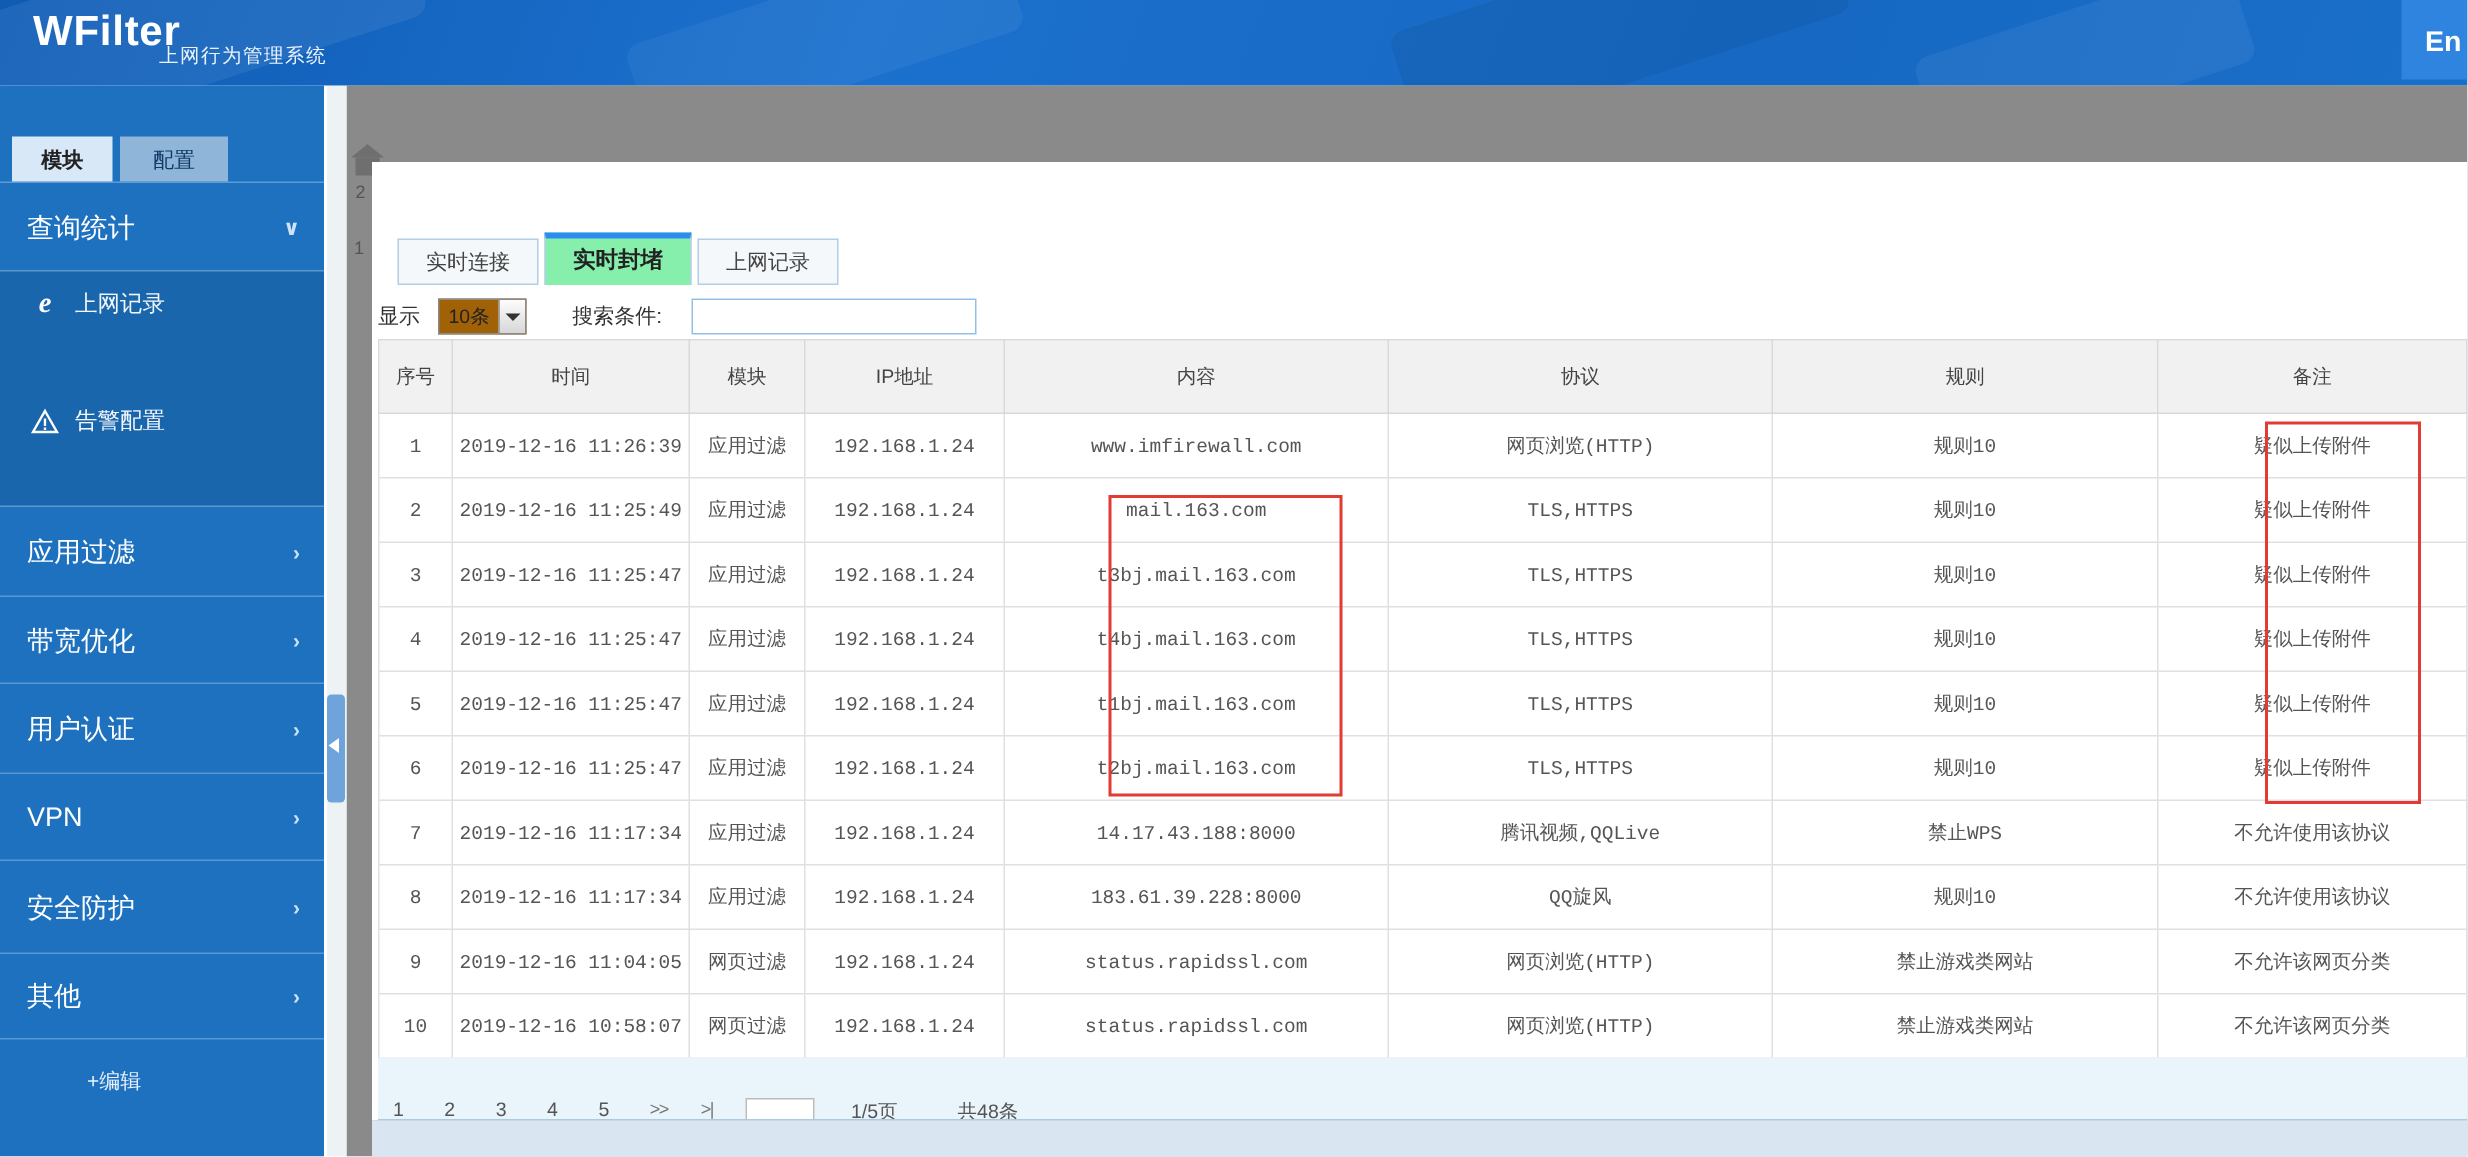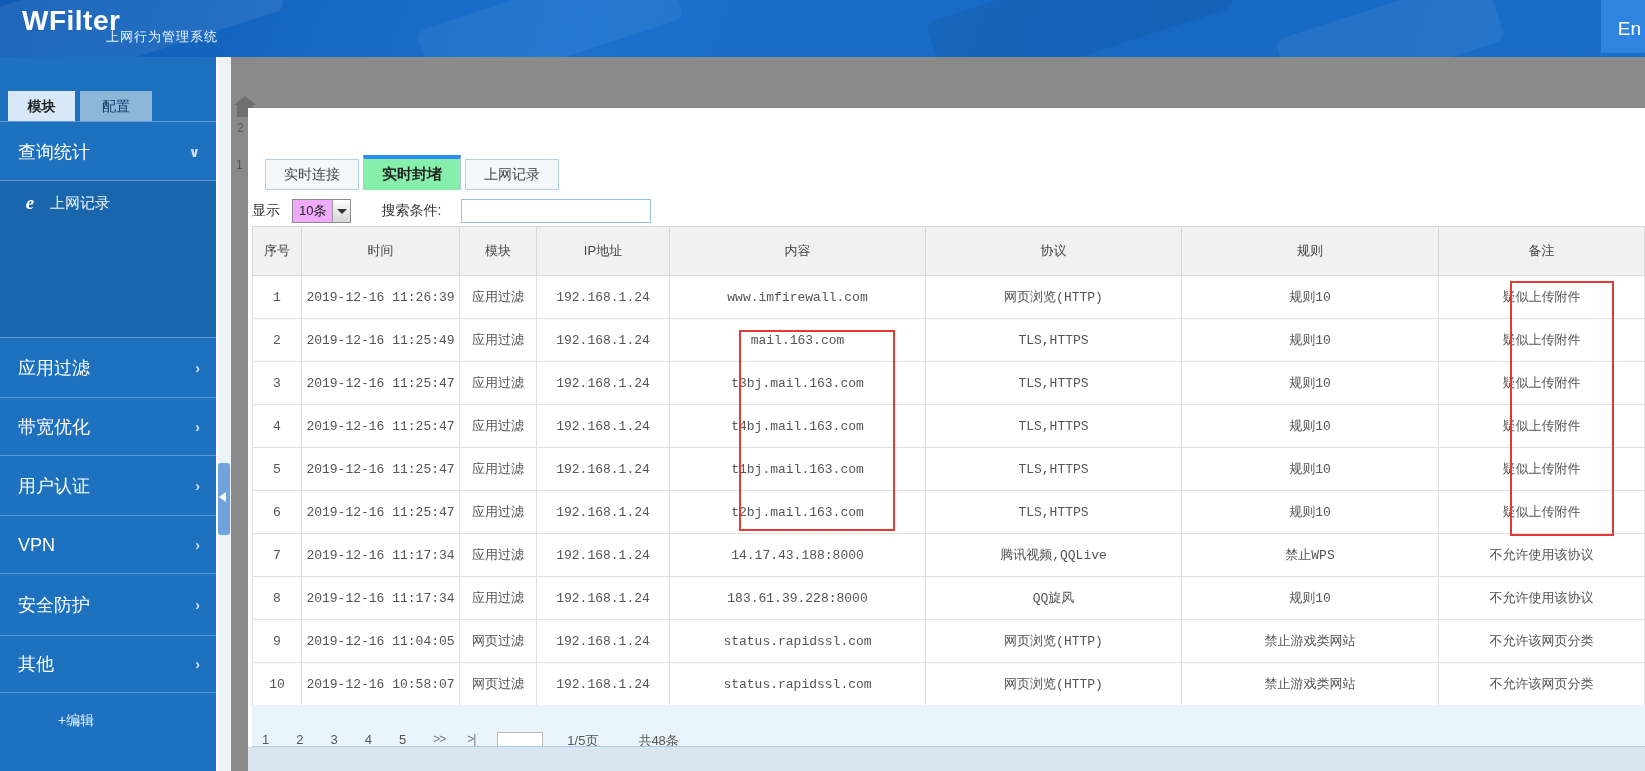--- a/index.html
+++ b/index.html
@@ -10,21 +10,21 @@
   .app-header { position:absolute; left:0; top:0; width:1645px; height:57px;
     background:linear-gradient(110deg,#0f5cb5 0%,#1c71ce 35%,#1668c2 70%,#1a6fc9 100%); overflow:hidden; z-index:5; }
   .kb-shape { position:absolute; background:rgba(255,255,255,0.07); border-radius:10px; transform:rotate(-18deg); }
   .kb1 { left:-40px; top:-30px; width:320px; height:90px; }
   .kb2 { left:420px; top:-10px; width:260px; height:70px; background:rgba(255,255,255,0.05); }
   .kb3 { left:930px; top:-25px; width:300px; height:80px; background:rgba(0,0,0,0.05); }
   .kb4 { left:1280px; top:5px; width:220px; height:70px; background:rgba(255,255,255,0.06); }
   .kb-bright { position:absolute; left:1601px; top:0; width:44px; height:53px; background:#2e84de; }
   .brand { position:absolute; left:22px; top:5px; color:#fff; font-size:28px; font-weight:bold; letter-spacing:0.5px; }
   .brand-sub { position:absolute; left:106px; top:28px; color:#eaf3fc; font-size:13px; letter-spacing:1px; }
-  .lang { position:absolute; right:4px; top:18px; color:#fff; font-size:19px; font-weight:normal; cursor:pointer; }
+  .lang { position:absolute; right:4px; top:18px; color:#fff; font-size:19px; font-weight:bold; cursor:pointer; }
 
   
   .sidebar { position:absolute; left:0; top:57px; width:216px; height:714px; background:#1d71bf; z-index:4; }
   .side-tabs { position:absolute; left:0; top:34px; width:216px; height:31px; border-bottom:1px solid #5d9bd8; }
   .side-tab { position:absolute; top:0; height:30px; text-align:center; line-height:30px; font-size:14px; cursor:pointer; }
   .side-tab.active { left:8px; width:67px; background:#d9e8f7; color:#222; font-weight:bold; }
   .side-tab.inactive { left:80px; width:72px; background:#8fb5d9; color:#103a66; }
   .menu-group { position:absolute; left:0; width:216px; color:#fff; font-size:18px; cursor:pointer; }
   .menu-group .glabel { position:absolute; left:18px; top:50%; transform:translateY(-50%); }
   .menu-group .chev { position:absolute; right:16px; top:50%; transform:translateY(-50%); font-size:14px; font-weight:bold; color:#cfe3f6; }
@@ -54,21 +54,21 @@
     font-size:15px; font-weight:bold; line-height:32px; padding-left:12px; letter-spacing:1px; }
 
   .dlg-tabs { position:absolute; left:17px; top:47px; height:35px; display:flex; align-items:flex-end; }
   .dlg-tab { height:31px; padding:0 18px; line-height:29px; font-size:14px; color:#444; background:#f4f8fb;
     border:1px solid #b3cfe6; margin-right:4px; cursor:pointer; }
   .dlg-tab.active { height:35px; line-height:30px; background:#86efac; border-top:4px solid #2d8cf0; border-bottom:none;
     font-weight:bold; font-size:15px; color:#222; }
 
   .toolbar { position:absolute; left:4px; top:90px; height:26px; display:flex; align-items:center; font-size:14px; color:#333; }
   .toolbar .lbl { margin-right:12px; }
-  .combo { display:flex; align-items:stretch; height:24px; border:1px solid #8a8a8a; background:#f0abfc; margin-right:30px; cursor:pointer; }
+  .combo { display:flex; align-items:stretch; height:24px; border:1px solid #8a8a8a; background:#a16207; margin-right:30px; cursor:pointer; }
   .combo .val { padding:0 6px; line-height:22px; font-size:13px; color:#222; }
   .combo .btn { width:18px; background:linear-gradient(#fdfdfd,#d7d7d7); border-left:1px solid #9a9a9a; position:relative; }
   .combo .btn::after { content:""; position:absolute; left:4px; top:9px; border-left:5px solid transparent; border-right:5px solid transparent; border-top:5px solid #333; }
   .search-input { width:190px; height:24px; border:1px solid #93c0e8; font-size:13px; padding:0 4px; outline:none; margin-left:8px; }
 
   
   .grid-wrap { position:absolute; left:4px; top:118px; right:0; }
   table.grid { border-collapse:collapse; width:100%; table-layout:fixed;
     font-family:"Liberation Mono","DejaVu Sans Mono",monospace; }
   table.grid th { height:49px; background:#f1f1f1; font-size:13px; font-weight:normal; color:#444;
@@ -122,20 +122,30 @@
 
   <div class="menu-group" style="top:66px; height:57px;">
     <span class="glabel">查询统计</span>
     <span class="chev">∨</span>
   </div>
 
   <div class="submenu">
     <div class="sub-item" style="top:2px;">
       <span class="sub-icon" style="font-family:'Liberation Serif',serif; font-style:italic; font-weight:bold; font-size:19px; line-height:20px; text-align:center;">e</span>
       <span class="slabel">上网记录</span>
+    </div>
+    <div class="sub-item" style="top:80px;">
+      <span class="sub-icon">
+        <svg class="micon" viewBox="0 0 20 20">
+            <path d="M10 3 L18 17 L2 17 Z" fill="none" stroke="#fff" stroke-width="1.6"></path>
+            <rect x="9.2" y="8" width="1.6" height="5" fill="#fff"></rect>
+            <rect x="9.2" y="14" width="1.6" height="1.6" fill="#fff"></rect>
+          </svg>
+      </span>
+      <span class="slabel">告警配置</span>
     </div>
   </div>
 
   <div class="menu-group" style="top:281px; height:59px;">
     <span class="glabel">应用过滤</span>
     <span class="chev">›</span>
   </div>
   <div class="menu-group g-sep" style="top:340px; height:58px;">
     <span class="glabel">带宽优化</span>
     <span class="chev">›</span>

